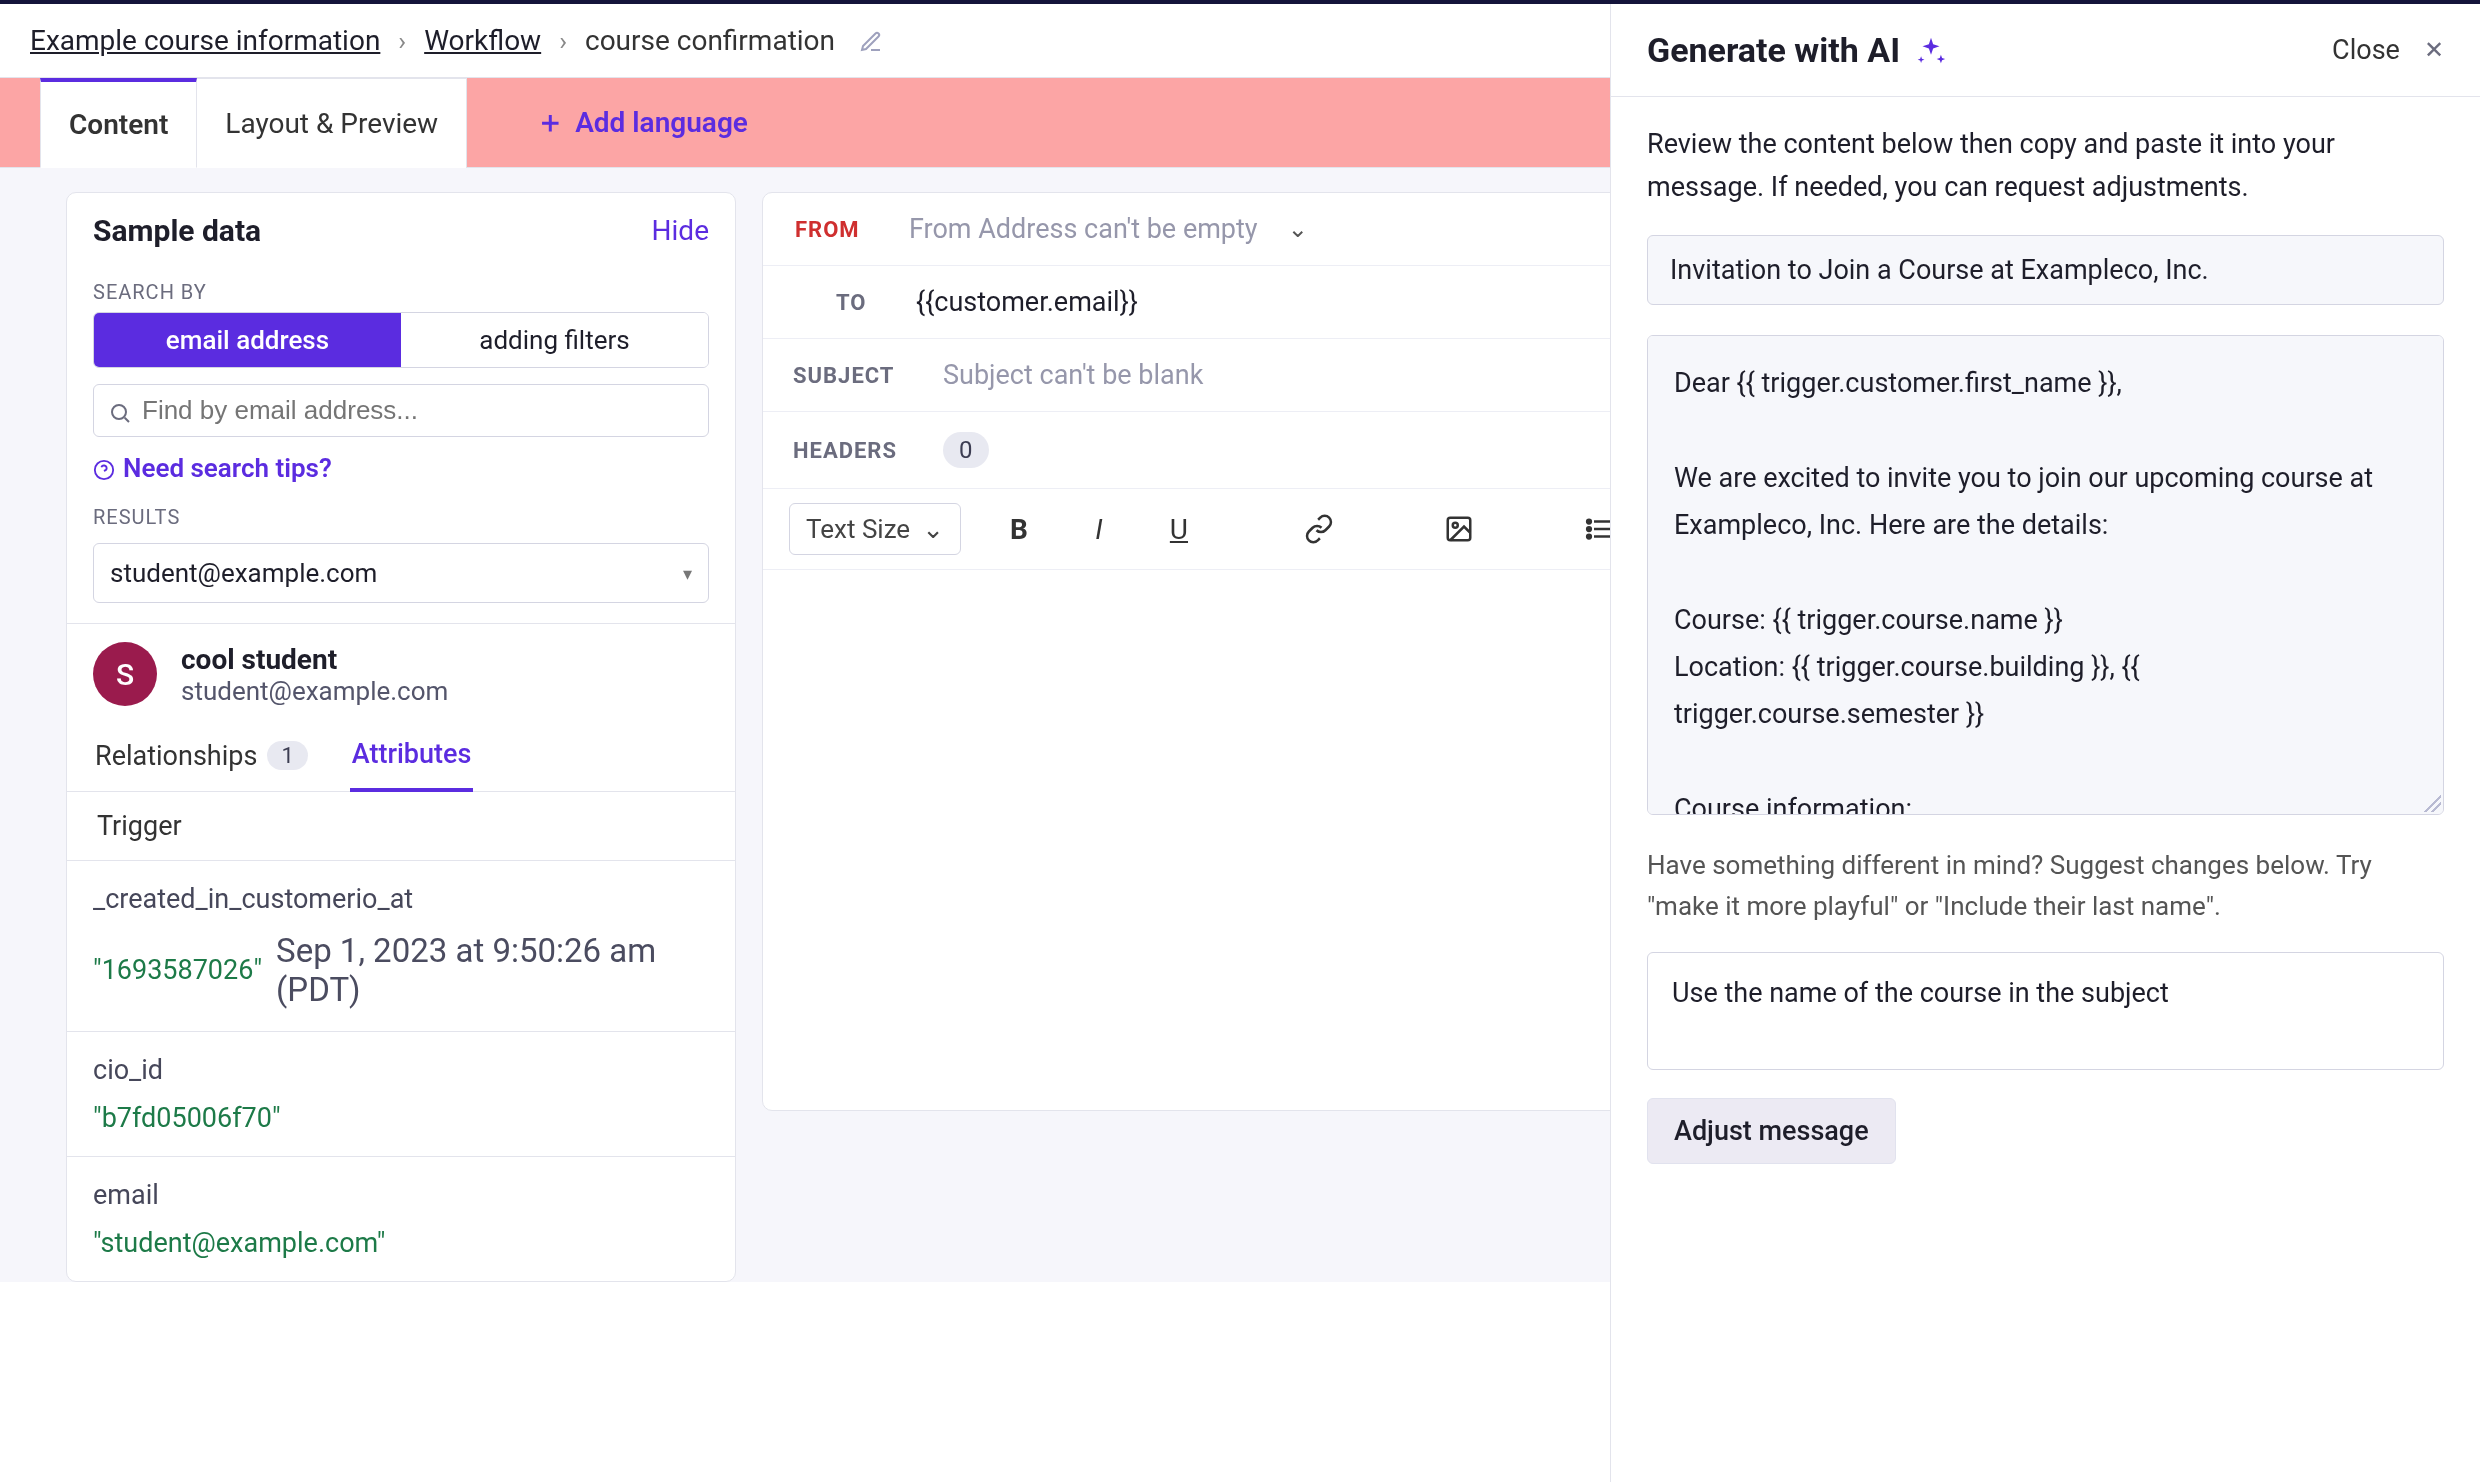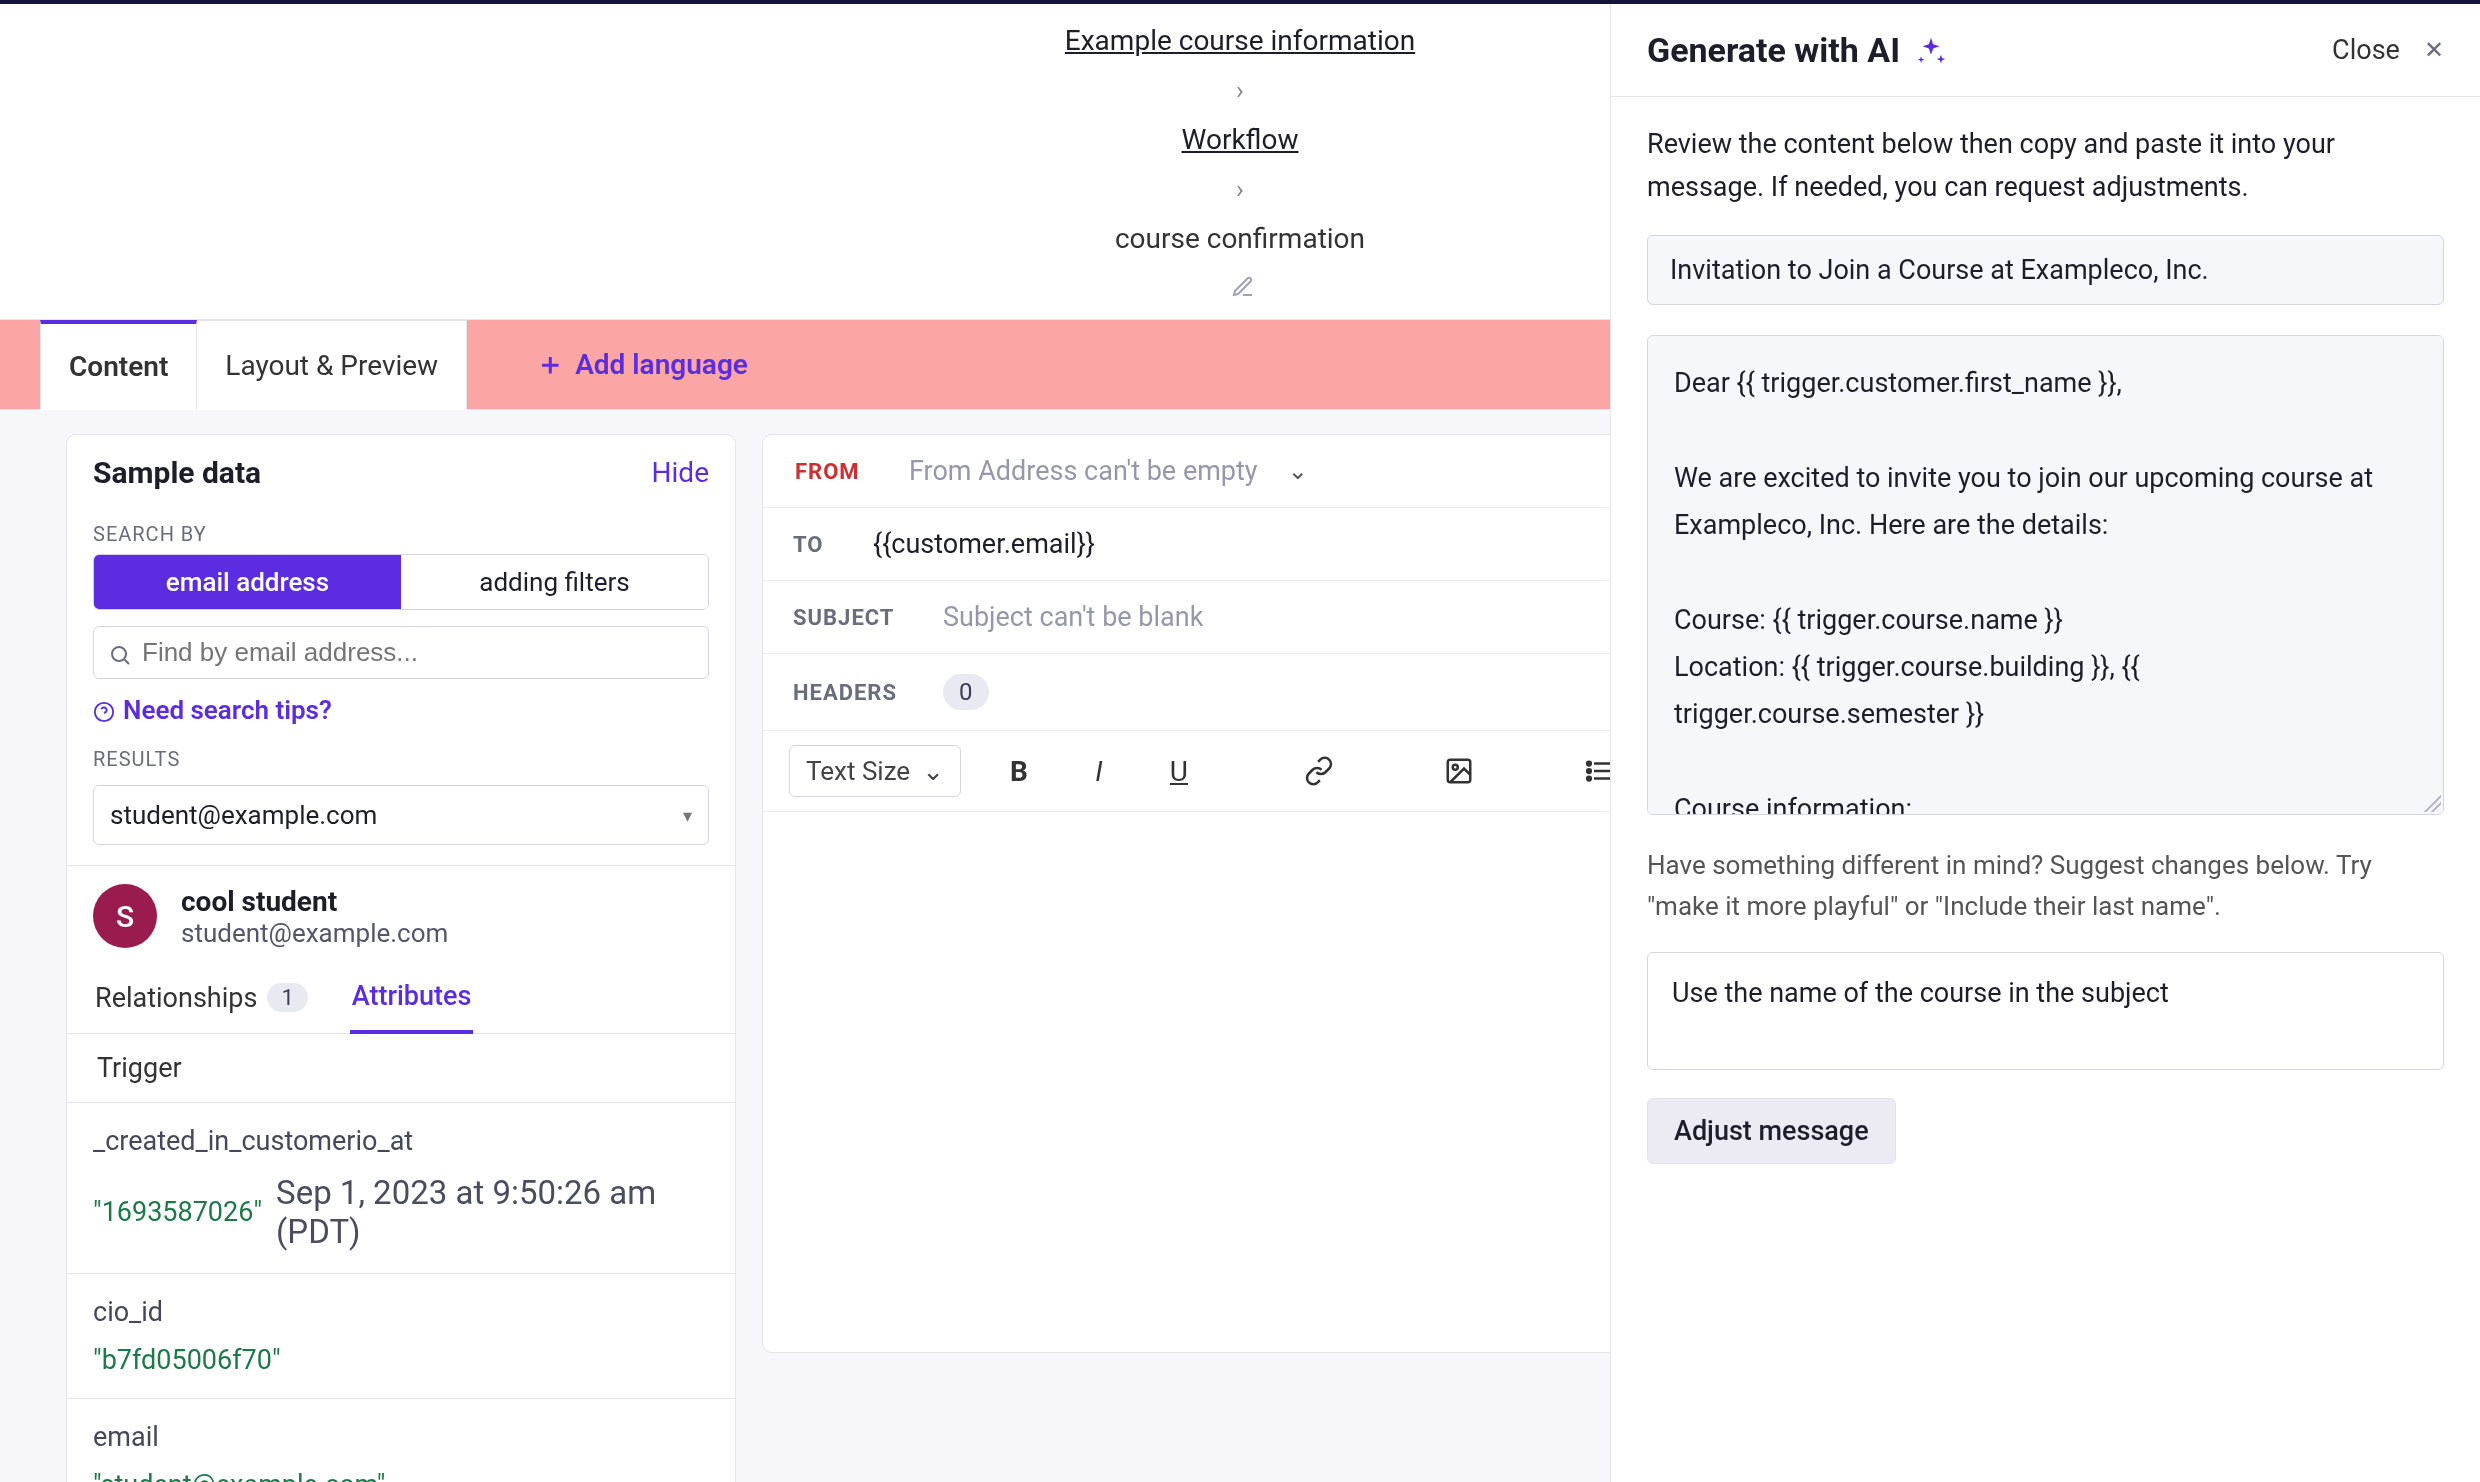--- a/index.html
+++ b/index.html
@@ -11,21 +11,20 @@
     width: 2480px;
   }
   .topbar { height: 4px; background: #14143a; }
   .breadcrumb-row {
     display: flex;
     align-items: center;
     gap: 18px;
     padding: 20px 30px;
     font-size: 28px;
     color: #1e1e2a;
-    flex-direction: column;
   }
   .breadcrumb-link { text-decoration: underline; color: #1e1e2a; font-size: 28px; }
   .breadcrumb-current { color: #333; font-size: 28px; }
   .chev { color: #888; font-size: 26px; }
   .pencil { color: #9ea1bd; font-size: 22px; margin-left: 6px; }
   .hr { border: none; border-top: 1px solid #e3e4ec; }
 
   .tabs-row {
     display: flex;
     align-items: stretch;
@@ -267,21 +266,21 @@
   </div>
 
   <div class="center-panel">
     <div class="field-row">
       <span class="field-label from">FROM</span>
       <span class="placeholder">From Address can't be empty</span>
       <span class="from-caret">⌄</span>
       <a class="manage-link">Manage Identities</a>
     </div>
     <div class="field-row">
-      <span class="field-label" style="width:50px;">TO</span>
+      <span class="field-label" style="width:50px;margin-left:43px;">TO</span>
       <span>{{customer.email}}</span>
     </div>
     <div class="field-row">
       <span class="field-label" style="width:120px;">SUBJECT</span>
       <span class="placeholder">Subject can't be blank</span>
     </div>
     <div class="field-row">
       <span class="field-label" style="width:120px;">HEADERS</span>
       <span class="hdr-count">0</span>
     </div>

